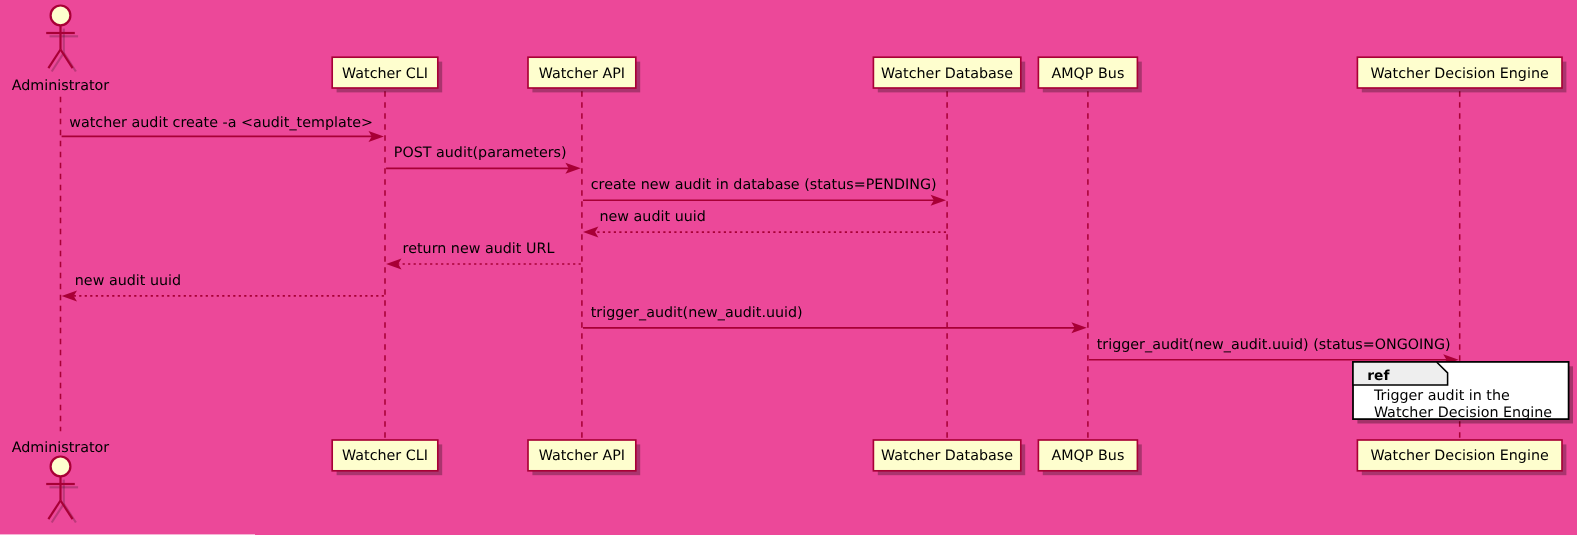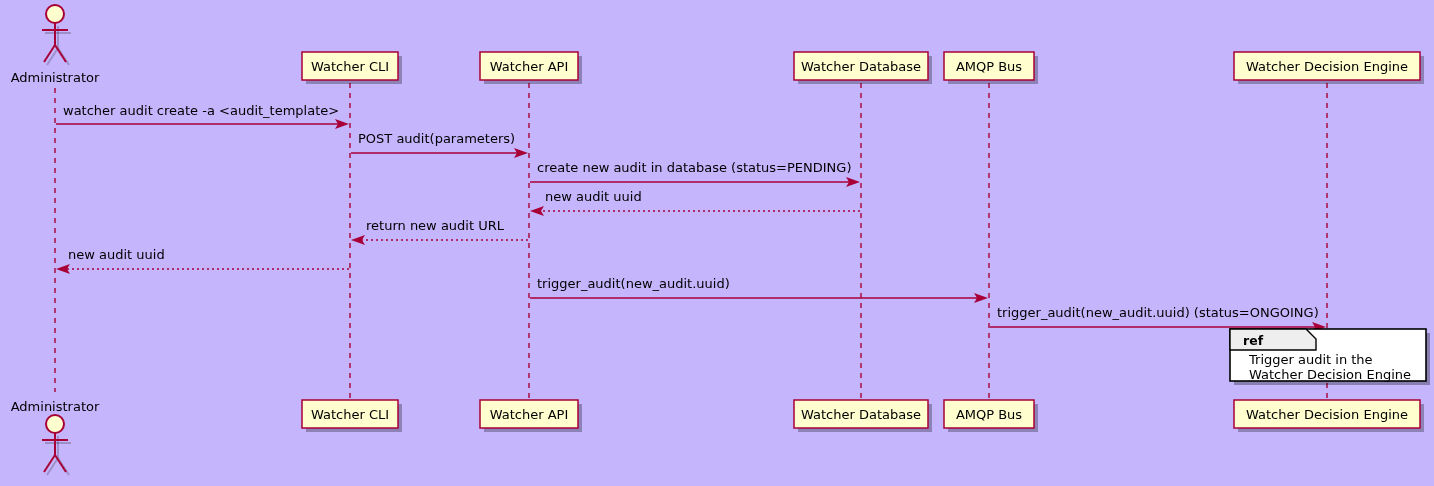--- a/index.html
+++ b/index.html
@@ -8,21 +8,21 @@
     padding: 0;
     background: #FFFFFF;
   }
   body {
     font-family: "DejaVu Sans", "Liberation Sans", sans-serif;
   }
   #diagram-root {
     position: relative;
     width: 1434px;
     height: 486px;
-    background: #c4b5fd;
+    background: #ec4899;
     overflow: hidden;
   }
   #diagram-svg {
     position: absolute;
     left: 0;
     top: 0;
     width: 1434px;
     height: 486px;
   }
   .pt-box-rect {

